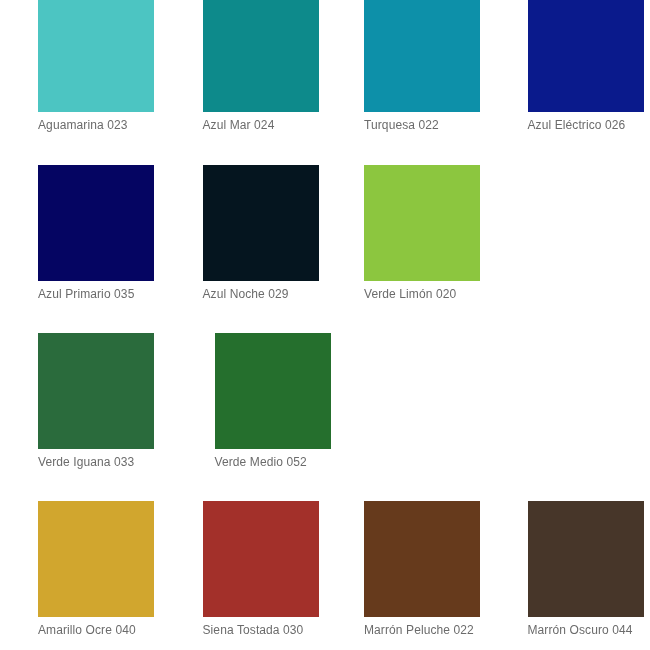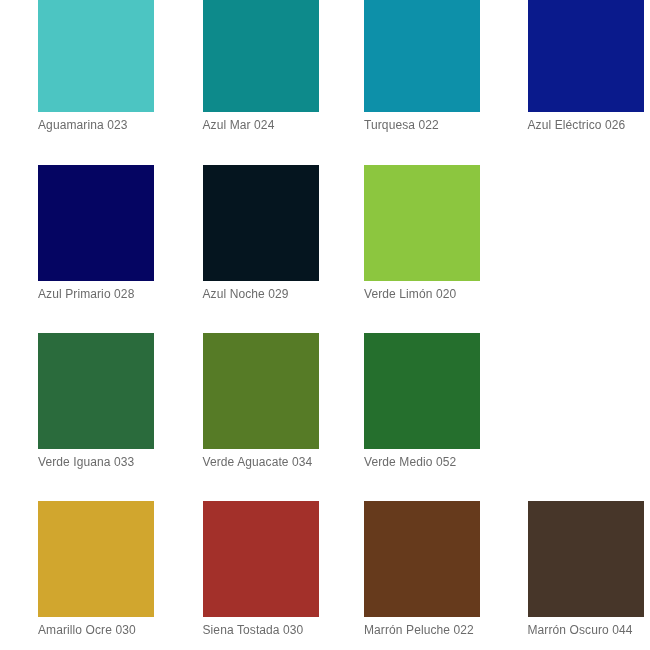--- a/index.html
+++ b/index.html
@@ -49,21 +49,21 @@
     line-height: 13px;
     color: #6b6b6b;
     margin-top: 7px;
     white-space: nowrap;
     letter-spacing: 0.1px;
   }
 
   
   #row-0 { margin-top: -4px; }
   #row-1 { margin-top: 33px; }
-  #row-2 { margin-top: 32px; }
+  #row-2 { margin-top: 32px; gap: 12px; }
   #row-3 { margin-top: 32px; }
 
   
   .swatch-row .swatch-cell:nth-child(2) { padding-left: 40px; }
   .swatch-row .swatch-cell:nth-child(3) { padding-left: 39px; }
   .swatch-row .swatch-cell:nth-child(4) { padding-left: 40px; }
 </style>
 </head>
 <body>
 
@@ -84,51 +84,47 @@
     </div>
     <div class="swatch-cell">
       <div class="swatch-chip" style="background: rgb(10, 26, 140);"></div>
       <div class="swatch-label">Azul Eléctrico 026</div>
     </div>
   </div>
 
   <div class="swatch-row" id="row-1">
     <div class="swatch-cell">
       <div class="swatch-chip" style="background: rgb(5, 5, 98);"></div>
-      <div class="swatch-label">Azul Primario 028</div>
+      <div class="swatch-label">Azul Primario 035</div>
     </div>
     <div class="swatch-cell">
       <div class="swatch-chip" style="background: rgb(5, 21, 31);"></div>
       <div class="swatch-label">Azul Noche 029</div>
     </div>
     <div class="swatch-cell">
       <div class="swatch-chip" style="background: rgb(140, 198, 63);"></div>
       <div class="swatch-label">Verde Limón 020</div>
     </div>
   </div>
 
   <div class="swatch-row" id="row-2">
     <div class="swatch-cell">
       <div class="swatch-chip" style="background: rgb(42, 107, 60);"></div>
       <div class="swatch-label">Verde Iguana 033</div>
     </div>
     <div class="swatch-cell">
-      <div class="swatch-chip" style="background: rgb(86, 123, 38);"></div>
-      <div class="swatch-label">Verde Aguacate 034</div>
-    </div>
-    <div class="swatch-cell">
       <div class="swatch-chip" style="background: rgb(37, 111, 45);"></div>
       <div class="swatch-label">Verde Medio 052</div>
     </div>
   </div>
 
   <div class="swatch-row" id="row-3">
     <div class="swatch-cell">
       <div class="swatch-chip" style="background: rgb(209, 166, 46);"></div>
-      <div class="swatch-label">Amarillo Ocre 030</div>
+      <div class="swatch-label">Amarillo Ocre 040</div>
     </div>
     <div class="swatch-cell">
       <div class="swatch-chip" style="background: rgb(163, 48, 42);"></div>
       <div class="swatch-label">Siena Tostada 030</div>
     </div>
     <div class="swatch-cell">
       <div class="swatch-chip" style="background: rgb(102, 58, 28);"></div>
       <div class="swatch-label">Marrón Peluche 022</div>
     </div>
     <div class="swatch-cell">

